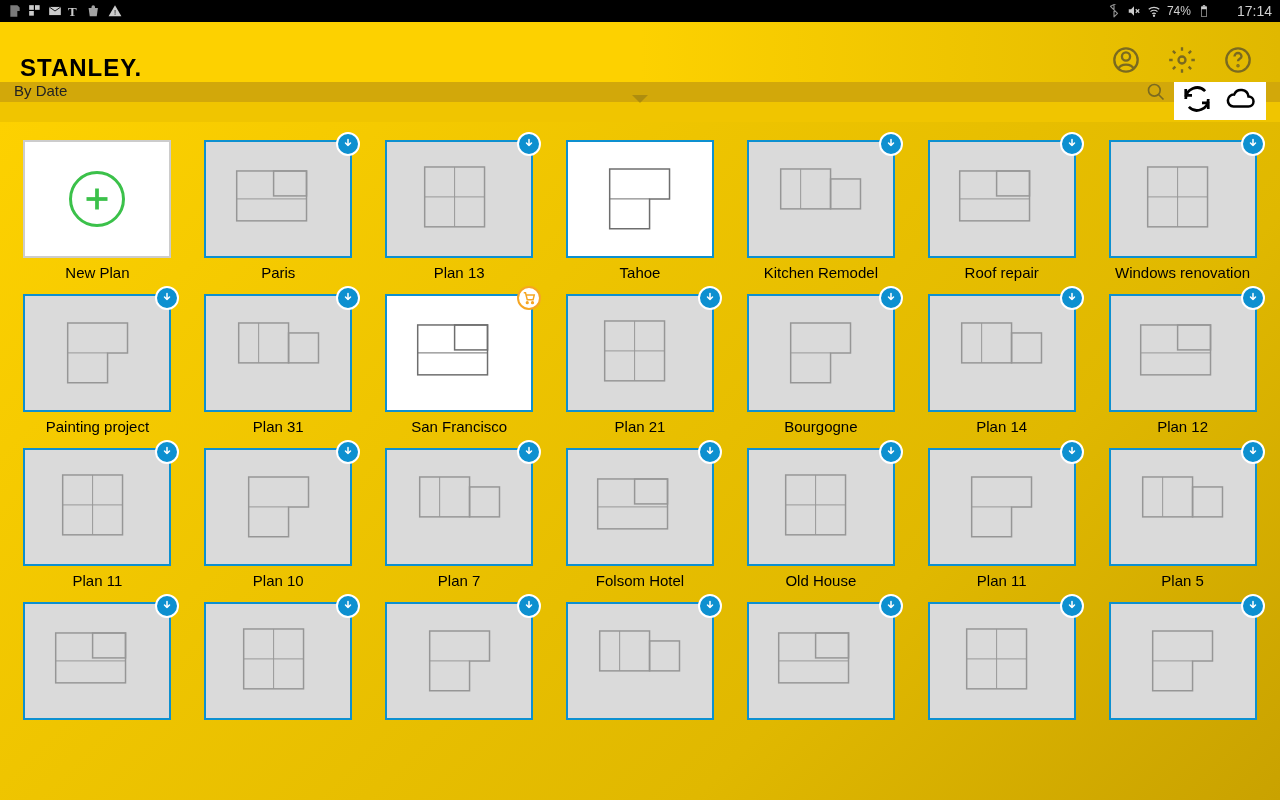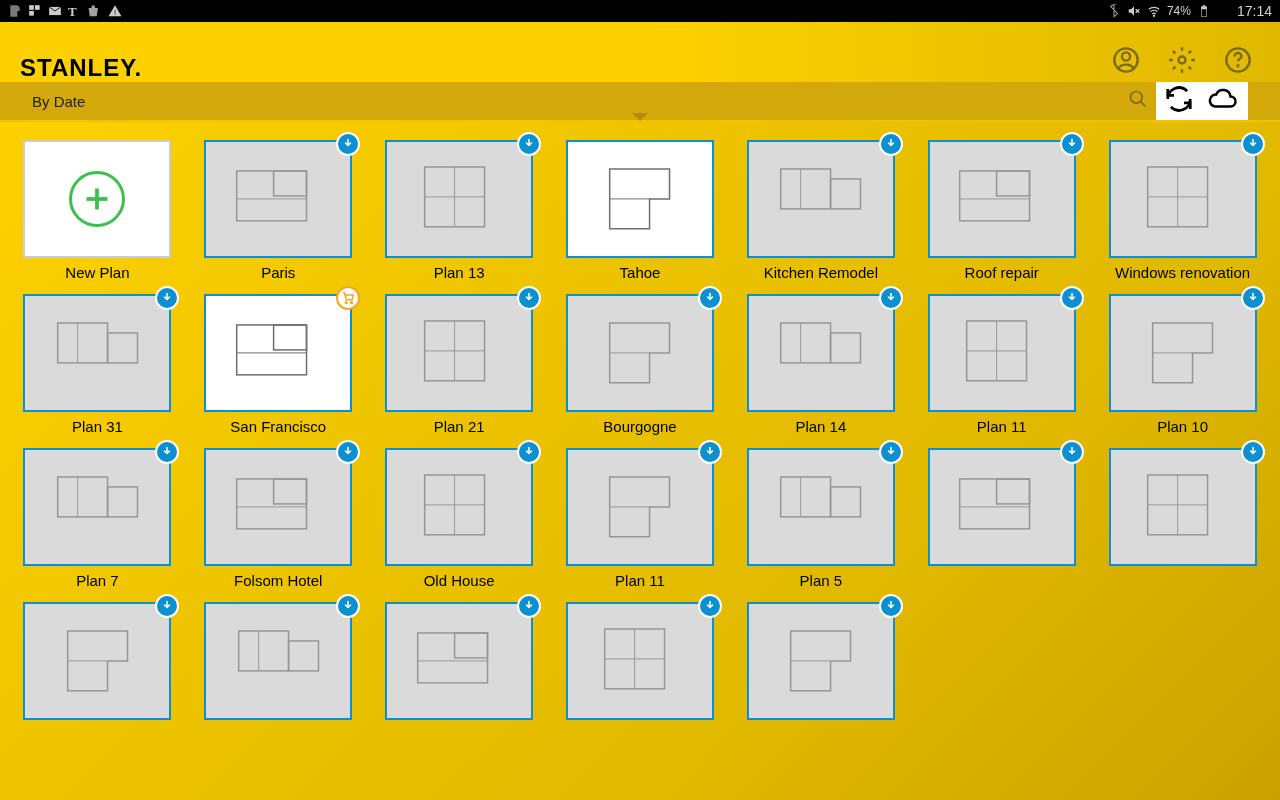--- a/index.html
+++ b/index.html
@@ -42,25 +42,25 @@
   width: 44px;
   height: 44px;
   display: flex;
   align-items: center;
   justify-content: center;
   margin-left: 12px;
   cursor: pointer;
 }
 
 .sort-bar {
-  height: 38px;
+  height: 20px;
   background: rgba(180, 140, 20, 0.5);
   display: flex;
-  align-items: center;
-  padding: 0 32px;
+  align-items: flex-start;
+  padding: 0 14px;
   position: relative;
 }
 .sort-label {
   font-size: 15px;
   color: #222;
   flex: 1;
   cursor: pointer;
 }
 .sort-dropdown-arrow {
   position: absolute;
@@ -369,20 +369,34 @@
             <svg width="12" height="12" viewBox="0 0 24 24" fill="#fff">
               <path d="M12 3v12m0 0l-5-5m5 5l5-5" stroke="#fff" stroke-width="3" fill="none" stroke-linecap="round"></path>
             </svg>
           </div>
         </div>
         <div class="card-label">Windows renovation</div>
       </div>
       <div class="card">
         <div class="thumb">
           <svg class="plan-svg" viewBox="0 0 100 80">
+            <polygon points="20,10 80,10 80,40 60,40 60,70 20,70" fill="none" stroke="#555" stroke-width="1.5"></polygon>
+            <line x1="20" y1="40" x2="60" y2="40" stroke="#555"></line>
+          </svg>
+          <div class="badge">
+            <svg width="12" height="12" viewBox="0 0 24 24" fill="#fff">
+              <path d="M12 3v12m0 0l-5-5m5 5l5-5" stroke="#fff" stroke-width="3" fill="none" stroke-linecap="round"></path>
+            </svg>
+          </div>
+        </div>
+        <div class="card-label">Painting project</div>
+      </div>
+      <div class="card">
+        <div class="thumb">
+          <svg class="plan-svg" viewBox="0 0 100 80">
             <rect x="10" y="10" width="50" height="40" fill="none" stroke="#555" stroke-width="1.5"></rect>
             <rect x="60" y="20" width="30" height="30" fill="none" stroke="#555" stroke-width="1.5"></rect>
             <line x1="30" y1="10" x2="30" y2="50" stroke="#555"></line>
           </svg>
           <div class="badge">
             <svg width="12" height="12" viewBox="0 0 24 24" fill="#fff">
               <path d="M12 3v12m0 0l-5-5m5 5l5-5" stroke="#fff" stroke-width="3" fill="none" stroke-linecap="round"></path>
             </svg>
           </div>
         </div>
@@ -445,20 +459,35 @@
             <svg width="12" height="12" viewBox="0 0 24 24" fill="#fff">
               <path d="M12 3v12m0 0l-5-5m5 5l5-5" stroke="#fff" stroke-width="3" fill="none" stroke-linecap="round"></path>
             </svg>
           </div>
         </div>
         <div class="card-label">Plan 14</div>
       </div>
       <div class="card">
         <div class="thumb">
           <svg class="plan-svg" viewBox="0 0 100 80">
+            <rect x="8" y="12" width="70" height="50" fill="none" stroke="#555" stroke-width="1.5"></rect>
+            <rect x="45" y="12" width="33" height="25" fill="none" stroke="#555" stroke-width="1.5"></rect>
+            <line x1="8" y1="40" x2="78" y2="40" stroke="#555"></line>
+          </svg>
+          <div class="badge">
+            <svg width="12" height="12" viewBox="0 0 24 24" fill="#fff">
+              <path d="M12 3v12m0 0l-5-5m5 5l5-5" stroke="#fff" stroke-width="3" fill="none" stroke-linecap="round"></path>
+            </svg>
+          </div>
+        </div>
+        <div class="card-label">Plan 12</div>
+      </div>
+      <div class="card">
+        <div class="thumb">
+          <svg class="plan-svg" viewBox="0 0 100 80">
             <rect x="15" y="8" width="60" height="60" fill="none" stroke="#555" stroke-width="1.5"></rect>
             <line x1="15" y1="38" x2="75" y2="38" stroke="#555"></line>
             <line x1="45" y1="8" x2="45" y2="68" stroke="#555"></line>
           </svg>
           <div class="badge">
             <svg width="12" height="12" viewBox="0 0 24 24" fill="#fff">
               <path d="M12 3v12m0 0l-5-5m5 5l5-5" stroke="#fff" stroke-width="3" fill="none" stroke-linecap="round"></path>
             </svg>
           </div>
         </div>

